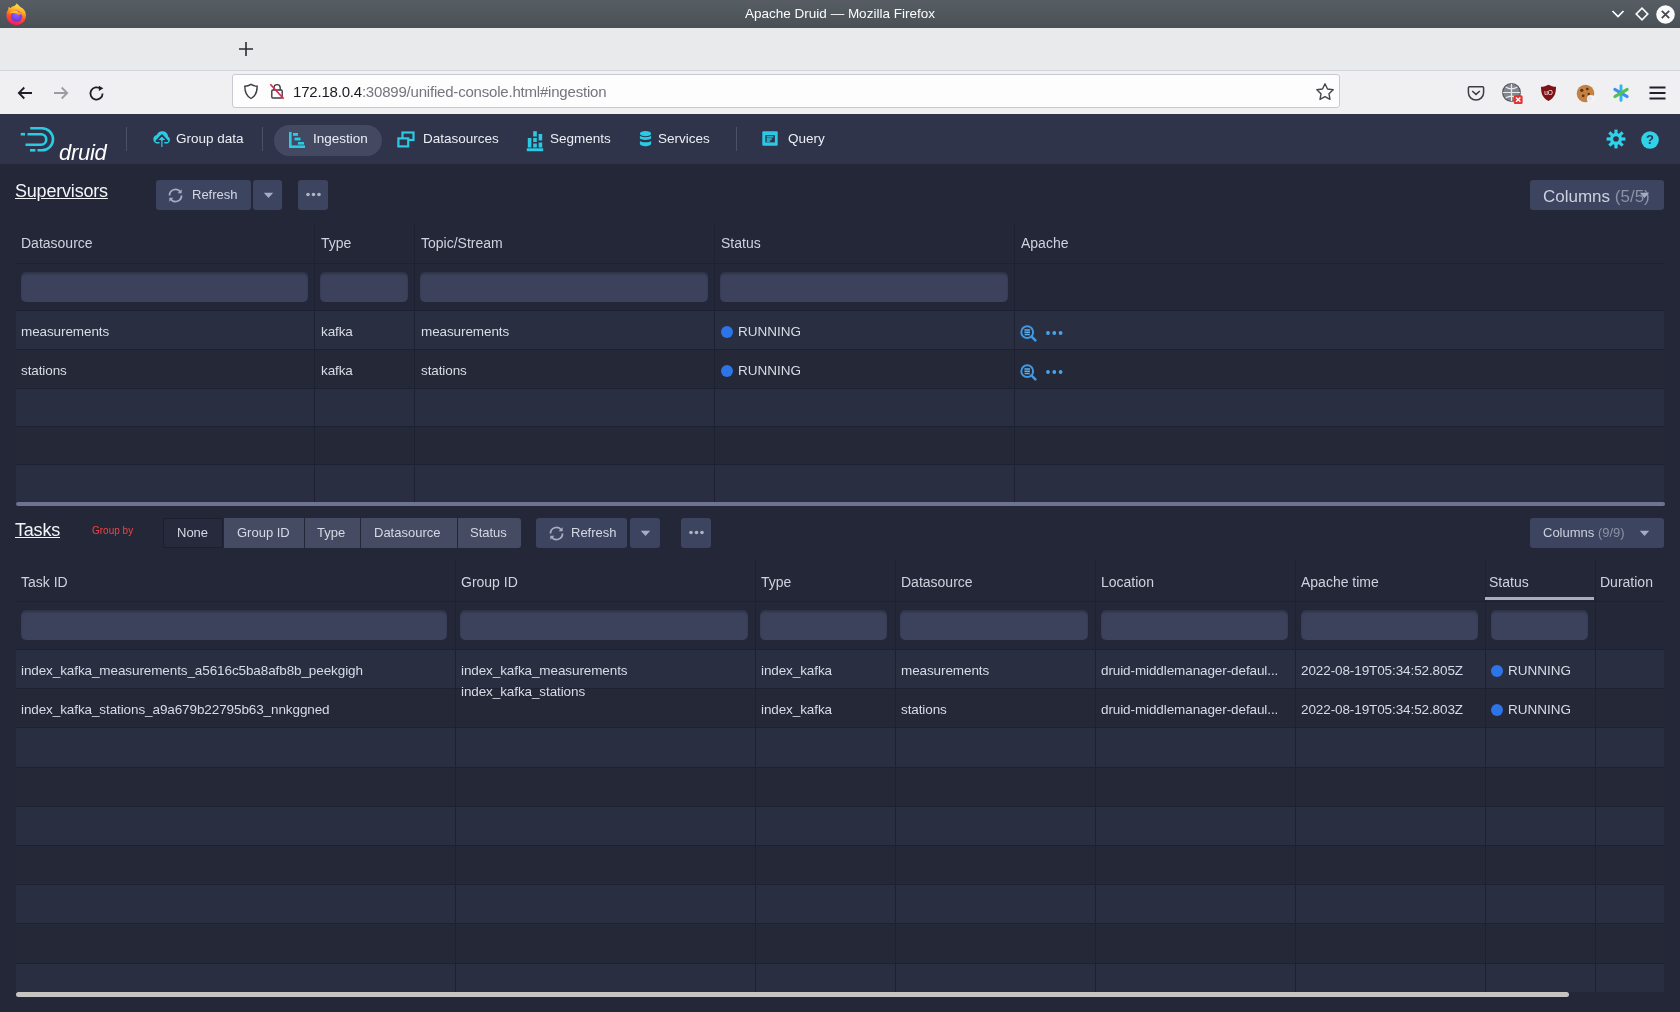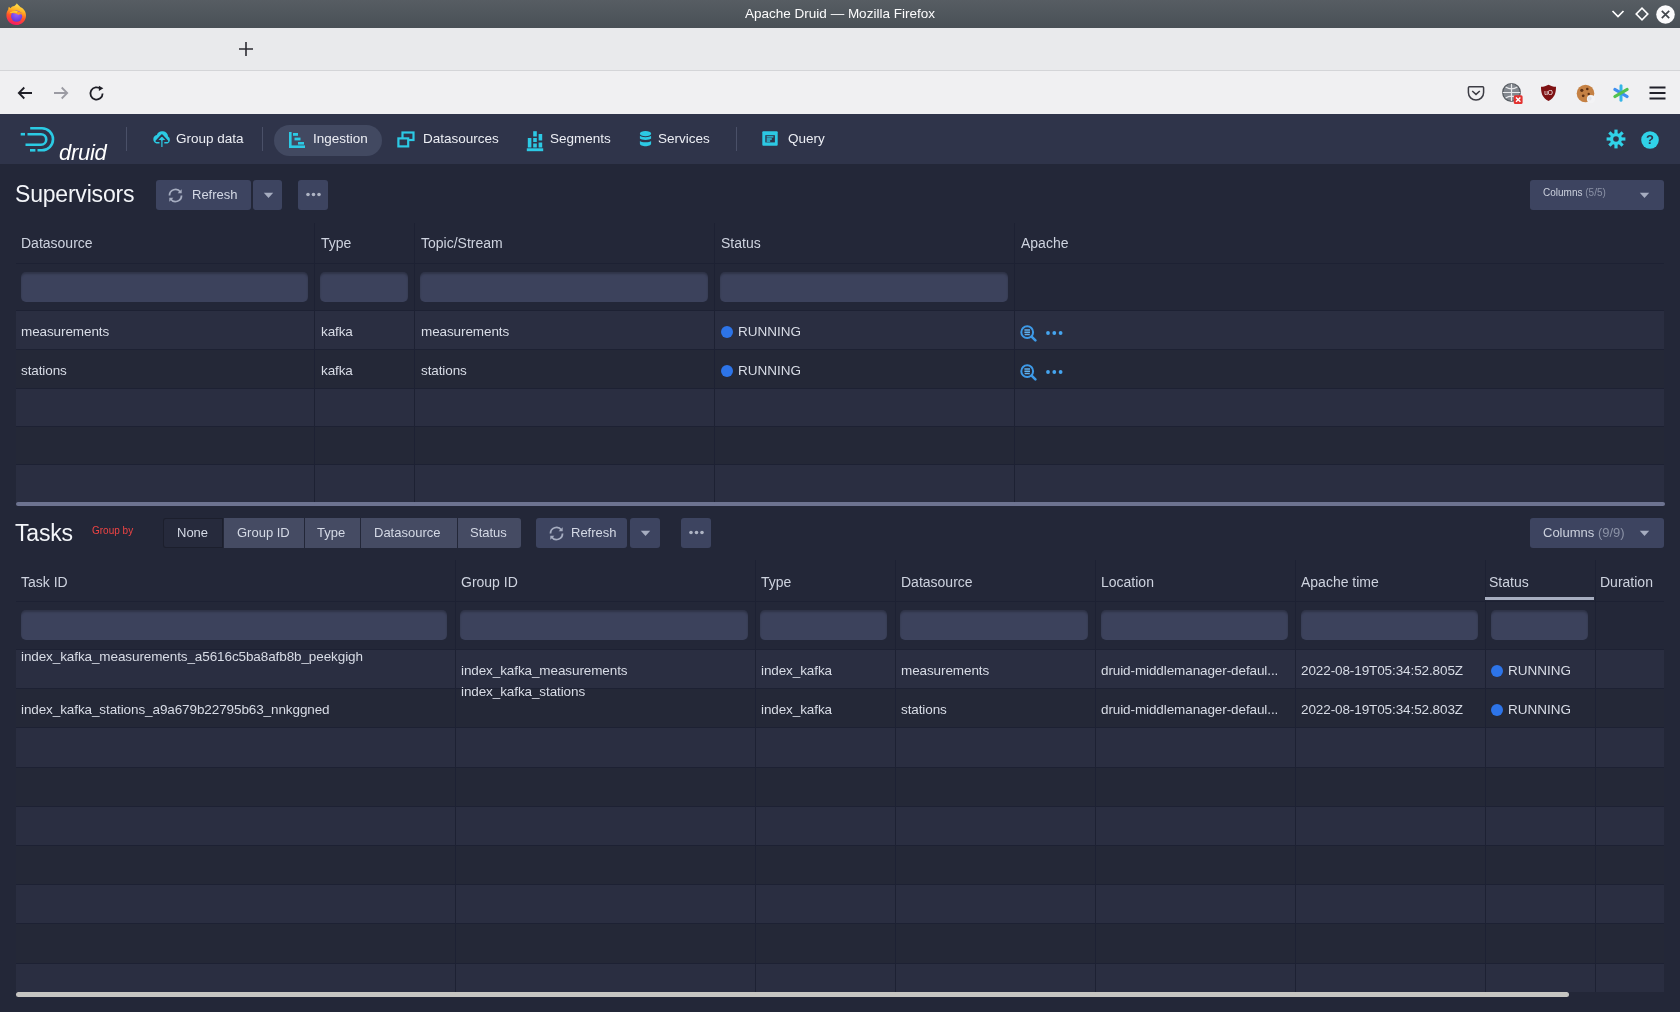--- a/index.html
+++ b/index.html
@@ -20,21 +20,21 @@
   .urltext b { color:#1b1b21; font-weight:400; }
 
   
   #dheader { top:114px; left:0; width:1680px; height:50px; background:#2f344a; }
   .navitem { top:0; height:50px; line-height:50px; color:#eceef4; font-size:13.5px; }
   .navpill { top:11px; height:31px; background:#424961; border-radius:16px; }
   .navsep { top:13px; width:1px; height:24px; background:#4a5068; }
   .dwordmark { color:#fff; font-size:22px; font-style:italic; letter-spacing:-0.3px; }
 
   
-  .secTitle { color:#f3f5f9; font-size:23px; letter-spacing:-0.2px; }
+  .secTitle { color:#f3f5f9; font-size:18px; letter-spacing:-0.2px;text-decoration:underline; }
   .btn { background:#3d4460; border-radius:3px; color:#d4d9e5; font-size:13px; }
   .gblabel { color:#ef4444; font-size:10px; }
 
   
   .hcell { color:#ced3df; font-size:14px; }
   .dcell { color:#d8dce6; font-size:13.5px; letter-spacing:-0.1px; }
   .finput { background:#3c425c; border-radius:5px; height:30px; box-shadow:inset 0 2px 2px rgba(0,0,0,.22); }
   .rowlight { background:#2a2e41; }
   .rowdark  { background:#242837; }
   .vline { background:#1d2133; width:1px; }
@@ -92,20 +92,37 @@
     </svg>
 
   <svg class="abs" style="left:53px;top:14px" width="16" height="16" viewBox="0 0 16 16">
       <path d="M1 8 L14.2 8 M8.7 2.5 L14.2 8 L8.7 13.5" stroke="#9b9ba3" stroke-width="1.8" fill="none"></path>
     </svg>
 
   <svg class="abs" style="left:88px;top:14px" width="17" height="17" viewBox="0 0 17 17">
       <path d="M14.6 8.5 A 6.1 6.1 0 1 1 12.7 4.05" stroke="#1e1e26" stroke-width="1.8" fill="none"></path>
       <path d="M10.9 0.7 L15.3 3.3 L10.9 5.9 Z" fill="#1e1e26"></path>
     </svg>
+  <div id="urlbar" class="abs">
+
+    <svg class="abs" style="left:10px;top:8px" width="16" height="17" viewBox="0 0 16 17">
+        <path d="M8 1.3 C 9.9 2.5 11.9 3.1 14.2 3.2 C 14.2 8.5 13.2 12.8 8 15.5 C 2.8 12.8 1.8 8.5 1.8 3.2 C 4.1 3.1 6.1 2.5 8 1.3 Z" stroke="#3c3c44" stroke-width="1.4" fill="none"></path>
+      </svg>
+
+    <svg class="abs" style="left:35px;top:7px" width="18" height="19" viewBox="0 0 18 19">
+      <rect x="3.8" y="8" width="10.4" height="8" rx="1" stroke="#3c3c44" stroke-width="1.4" fill="none"></rect>
+      <path d="M6 8 L6 5.7 A 3.1 3.1 0 0 1 12.2 5.7 L12.2 8" stroke="#3c3c44" stroke-width="1.4" fill="none"></path>
+      <path d="M2.3 2.2 L15.7 16.8" stroke="#e22850" stroke-width="1.7"></path>
+    </svg>
+    <div class="urltext abs"><b>172.18.0.4</b>:30899/unified-console.html#ingestion</div>
+
+    <svg class="abs" style="left:1082px;top:7px" width="20" height="20" viewBox="0 0 20 20">
+        <path d="M10 1.8 L12.5 7 L18.2 7.8 L14 11.8 L15 17.4 L10 14.7 L5 17.4 L6 11.8 L1.8 7.8 L7.5 7 Z" stroke="#45454d" stroke-width="1.4" fill="none" stroke-linejoin="round"></path>
+      </svg>
+  </div>
 
   <svg class="abs" style="left:1467px;top:13px" width="18" height="18" viewBox="0 0 18 18">
       <path d="M2.4 2.8 L15.6 2.8 C 16.3 2.8 16.6 3.1 16.6 3.8 L16.6 8.5 A 7.6 7.6 0 0 1 1.4 8.5 L1.4 3.8 C 1.4 3.1 1.7 2.8 2.4 2.8 Z" stroke="#3c3c44" stroke-width="1.5" fill="none"></path>
       <path d="M5.2 7 L9 10.4 L12.8 7" stroke="#3c3c44" stroke-width="1.5" fill="none"></path>
     </svg>
 
   <svg class="abs" style="left:1502px;top:12px" width="21" height="21" viewBox="0 0 21 21">
     <circle cx="9.5" cy="9.5" r="8.8" fill="#83888f"></circle>
     <circle cx="9.5" cy="9.5" r="8.8" fill="none" stroke="#565b61" stroke-width="1.3"></circle>
     <path d="M9.5 0.7 L9.5 18.3 M0.7 9.5 L18.3 9.5 M3.6 4 C 7.5 6.4 11.5 6.4 15.4 4 M3.6 15 C 7.5 12.6 11.5 12.6 15.4 15" stroke="#e8e9ec" stroke-width="1.2" fill="none"></path>
@@ -251,21 +268,21 @@
     <path d="M0.8 0.8 L5.5 6 L10.2 0.8 Z" fill="#a6adc0"></path>
   </svg>
 <div class="abs btn" style="left:298px;top:180px;width:30px;height:30px"></div>
 <svg class="abs" style="left:306px;top:192px" width="15" height="5" viewBox="0 0 15 5">
     <circle cx="2" cy="2.5" r="1.8" fill="#aeb4c4"></circle>
     <circle cx="7.5" cy="2.5" r="1.8" fill="#aeb4c4"></circle>
     <circle cx="13" cy="2.5" r="1.8" fill="#aeb4c4"></circle>
   </svg>
 
 <div class="abs btn" style="left:1530px;top:180px;width:134px;height:30px"></div>
-<div class="abs" style="left:1543px;top:187px;font-size:10px;color:#ccd1dd">Columns <span style="color:#8b92a6">(5/5)</span></div>
+<div class="abs" style="left:1543px;top:187px;font-size:17px;color:#ccd1dd">Columns <span style="color:#8b92a6">(5/5)</span></div>
 <svg class="abs" style="left:1639px;top:192px" width="11" height="7" viewBox="0 0 11 7">
     <path d="M0.8 0.8 L5.5 6 L10.2 0.8 Z" fill="#a6adc0"></path>
   </svg>
 
 <div class="abs" id="suptable" style="left:16px;top:223px;width:1648px;height:279px">
 
   <div class="abs rowlight" style="left:0;top:88px;width:1648px;height:39px"></div>
   <div class="abs rowdark" style="left:0;top:127px;width:1648px;height:39px"></div>
   <div class="abs rowlight" style="left:0;top:166px;width:1648px;height:38px"></div>
   <div class="abs rowdark" style="left:0;top:204px;width:1648px;height:38px"></div>
@@ -412,21 +429,21 @@
   <div class="abs" style="left:1469px;top:37px;width:109px;height:3px;background:#a7aec0"></div>
 
   <div class="abs finput" style="left:5px;top:50px;width:426px"></div>
   <div class="abs finput" style="left:444px;top:50px;width:288px"></div>
   <div class="abs finput" style="left:744px;top:50px;width:127px"></div>
   <div class="abs finput" style="left:884px;top:50px;width:188px"></div>
   <div class="abs finput" style="left:1085px;top:50px;width:187px"></div>
   <div class="abs finput" style="left:1285px;top:50px;width:177px"></div>
   <div class="abs finput" style="left:1475px;top:50px;width:97px"></div>
 
-  <div class="abs dcell" style="left:5px;top:89px">index_kafka_measurements_a5616c5ba8afb8b_peekgigh</div>
+  <div class="abs dcell" style="left:5px;top:103px">index_kafka_measurements_a5616c5ba8afb8b_peekgigh</div>
   <div class="abs dcell" style="left:445px;top:103px">index_kafka_measurements</div>
   <div class="abs dcell" style="left:745px;top:103px">index_kafka</div>
   <div class="abs dcell" style="left:885px;top:103px">measurements</div>
   <div class="abs dcell" style="left:1085px;top:103px">druid-middlemanager-defaul...</div>
   <div class="abs dcell" style="left:1285px;top:103px">2022-08-19T05:34:52.805Z</div>
   <div class="abs runningdot" style="left:1475px;top:105px"></div>
   <div class="abs running" style="left:1492px;top:103px">RUNNING</div>
 
   <div class="abs dcell" style="left:5px;top:142px">index_kafka_stations_a9a679b22795b63_nnkggned</div>
   <div class="abs dcell" style="left:445px;top:124px">index_kafka_stations</div>

